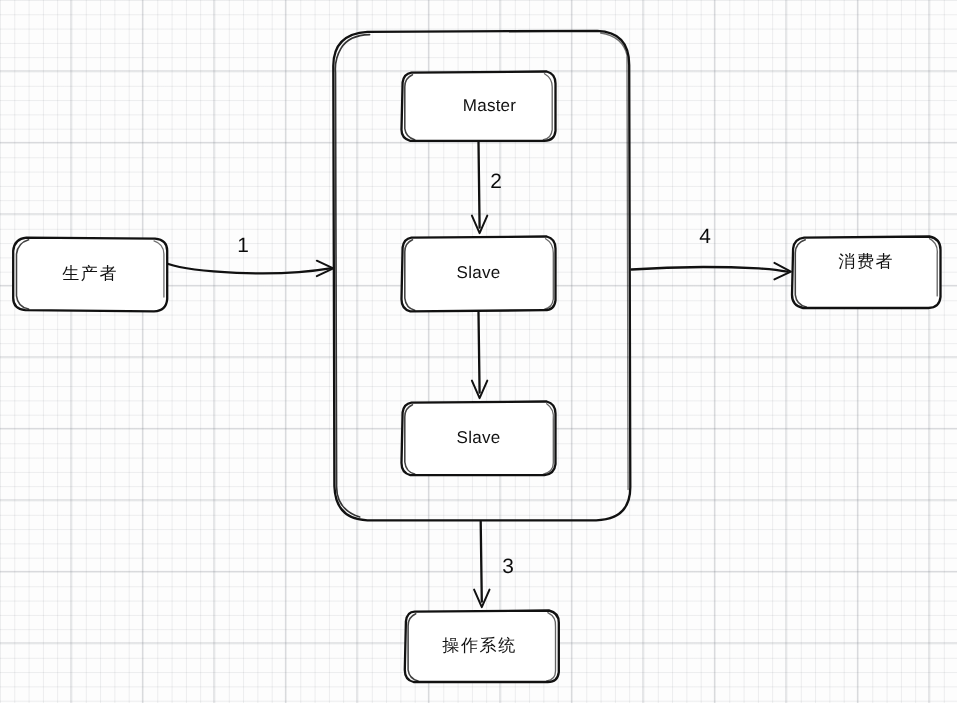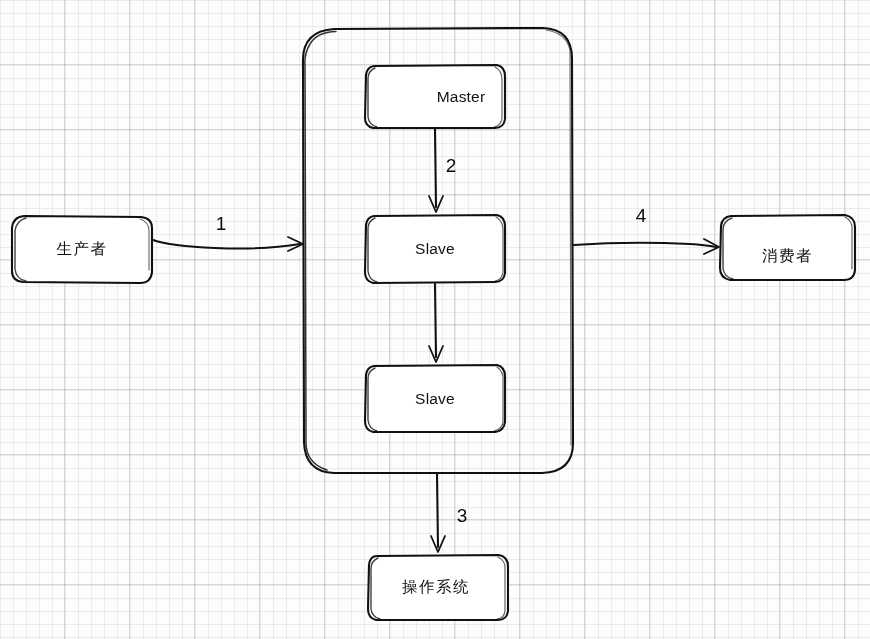--- a/index.html
+++ b/index.html
@@ -114,27 +114,27 @@
       <g>
         <path d="M437,474 L438,547"></path>
         <path d="M431,536 L438,552 L445,536" stroke-width="1.8"></path>
       </g>
 
     </g>
   </svg>
 
   <div class="nodeLabel cjk" style="left:12px;top:216px;width:140px;height:67px;border-radius:23px;">生产者</div>
 
-  <div class="nodeLabel latin" style="left:365px;top:65px;width:160px;height:63px;padding-left:16px;">Master</div>
+  <div class="nodeLabel latin" style="left:365px;top:65px;width:160px;height:63px;">Master</div>
 
   <div class="nodeLabel latin" style="left:365px;top:215px;width:140px;height:68px;">Slave</div>
 
   <div class="nodeLabel latin" style="left:365px;top:365px;width:140px;height:67px;">Slave</div>
 
-  <div class="nodeLabel cjk" style="left:720px;top:224px;width:135px;height:65px;border-radius:21px;">消费者</div>
+  <div class="nodeLabel cjk" style="left:720px;top:206px;width:135px;height:65px;border-radius:21px;">消费者</div>
 
   <div class="nodeLabel cjk" style="left:368px;top:555px;width:136px;height:65px;">操作系统</div>
 
   <div class="edgeLabel" style="left:212px;top:213px;width:18px;">1</div>
 
   <div class="edgeLabel" style="left:442px;top:155px;width:18px;">2</div>
 
   <div class="edgeLabel" style="left:632px;top:205px;width:18px;">4</div>
 
   <div class="edgeLabel" style="left:453px;top:505px;width:18px;">3</div>

